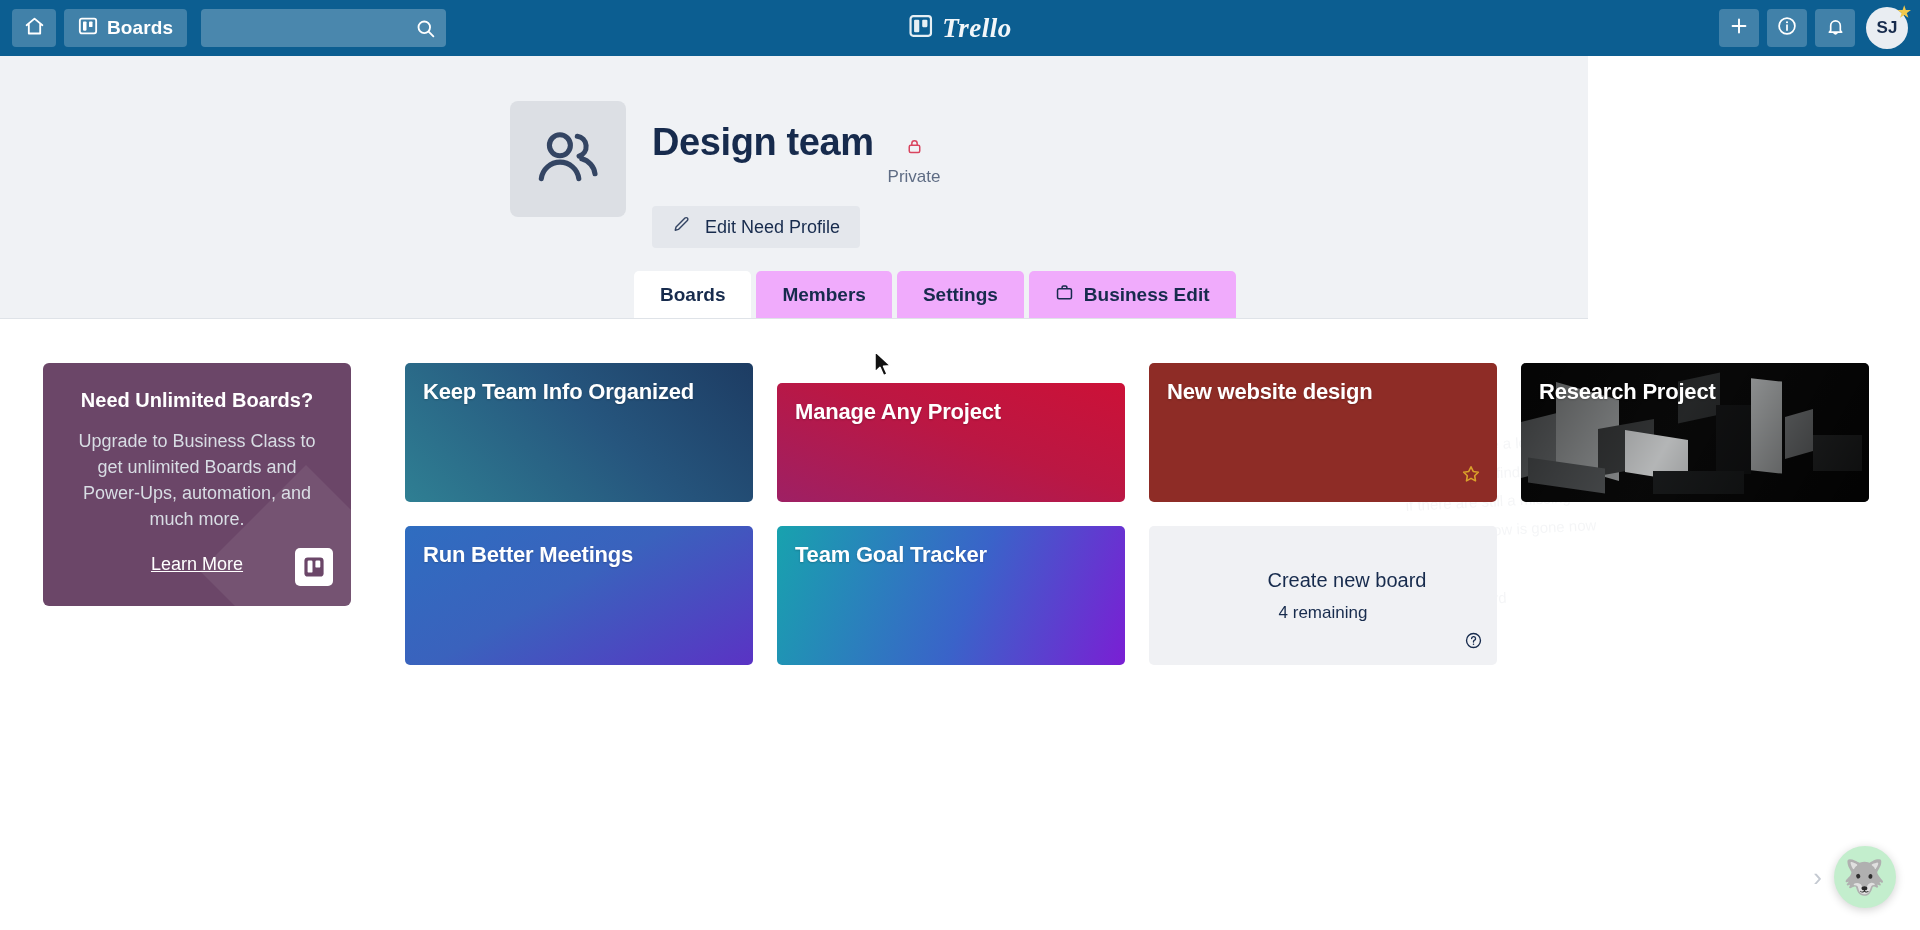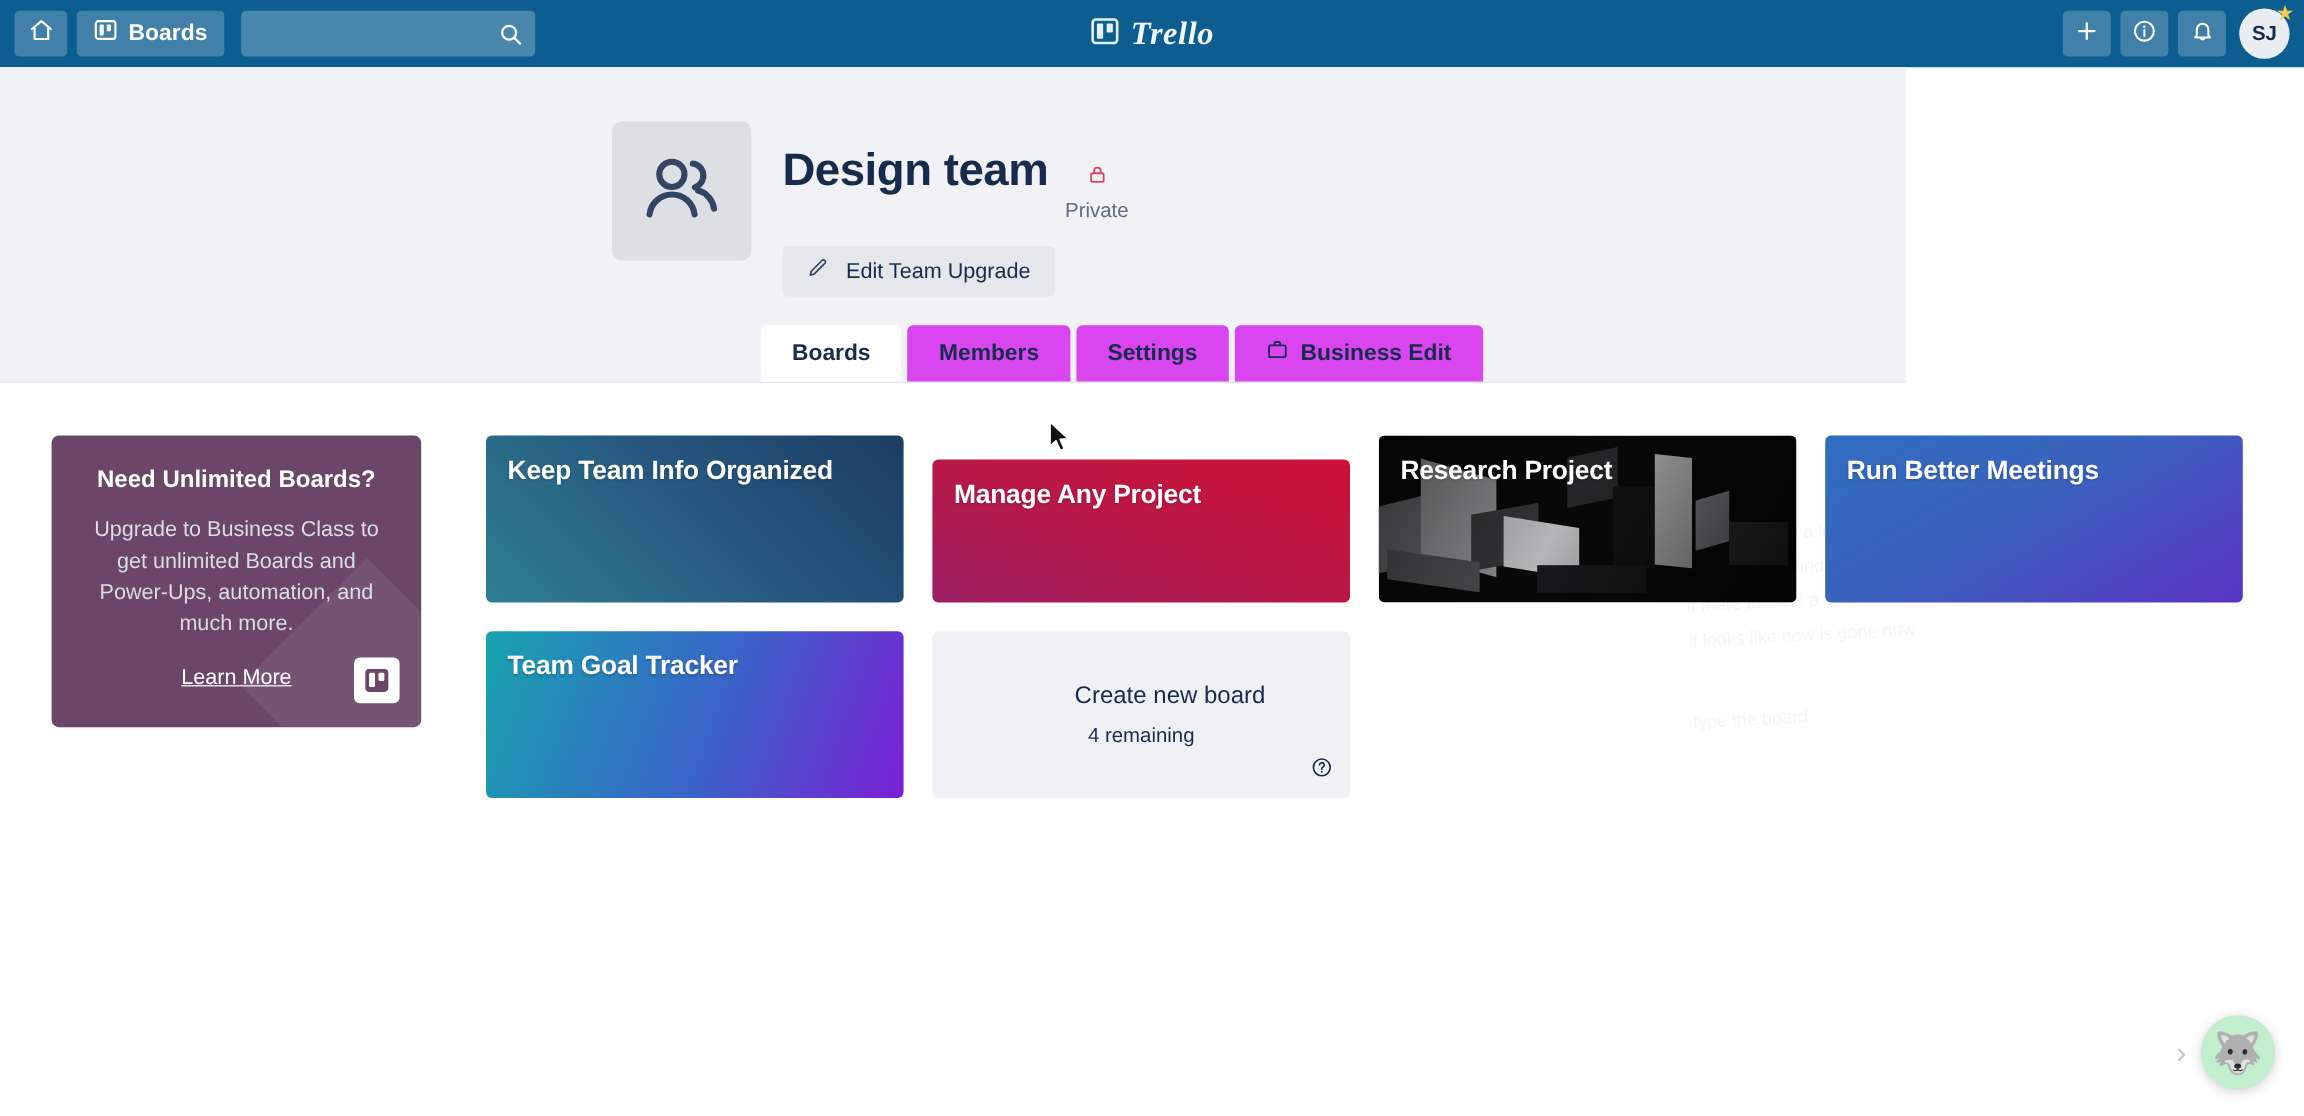--- a/index.html
+++ b/index.html
@@ -195,21 +195,21 @@
     position: absolute;
     left: 634px; bottom: 0;
     display: flex;
     align-items: flex-end;
     gap: 5px;
   }
   .tab {
     height: 47px;
     padding: 0 26px;
     border-radius: 5px 5px 0 0;
-    background: #d946ef;
+    background: #f0abfc;
     color: #172b4d;
     font-size: 19px;
     font-weight: bold;
     display: flex;
     align-items: center;
     gap: 10px;
     cursor: pointer;
   }
   .tab.active { background: #ffffff; }
 
@@ -480,21 +480,21 @@
           <span>Private</span>
         </span>
       </div>
 
       <button id="edit-profile-btn">
         <span>
           <svg width="19" height="19" viewBox="0 0 24 24" fill="none" stroke="#344563" stroke-width="1.8" stroke-linecap="round" stroke-linejoin="round">
             <path d="M16.4 3.9a2.1 2.1 0 0 1 3 3L8.1 18.2l-4 1 1-4z"></path>
           </svg>
         </span>
-        <span>Edit Team Upgrade</span>
+        <span>Edit Need Profile</span>
       </button>
     </div>
   </div>
 
   <div id="tabs">
     <div class="tab active">
       <span>Boards</span>
     </div>
     <div class="tab">
       <span>Members</span>
@@ -541,20 +541,28 @@
   <div id="board-grid">
 
     <div class="board-tile" style="background: linear-gradient(225deg, rgb(29, 60, 99) 0%, rgb(38, 86, 126) 45%, rgb(47, 127, 147) 100%);">
       <div class="board-title">Keep Team Info Organized</div>
     </div>
 
     <div class="board-tile" style="background: linear-gradient(200deg, rgb(204, 17, 55) 0%, rgb(187, 23, 67) 45%, rgb(158, 32, 100) 100%); margin-top: 20px;">
       <div class="board-title">Manage Any Project</div>
     </div>
 
+    <div class="board-tile" style="background: rgb(142, 44, 38);">
+      <div class="board-title">New website design</div>
+      <span class="board-star">
+        <svg width="20" height="20" viewBox="0 0 24 24" fill="none" stroke="#d9a02b" stroke-width="1.9" stroke-linejoin="round">
+          <path d="M12 3.4l2.7 5.5 6.1.9-4.4 4.3 1 6.1-5.4-2.9-5.4 2.9 1-6.1L3.2 9.8l6.1-.9z"></path>
+        </svg>
+      </span>
+    </div>
 
     <div class="board-tile">
       <div id="tile-photo-bg">
         <i style="left:-6%;top:38%;width:26%;height:40%;background:#6d7072;transform:skewY(-14deg)"></i>
         <i style="left:10%;top:20%;width:18%;height:58%;background:#9ea1a2;transform:skewY(16deg)"></i>
         <i style="left:22%;top:44%;width:16%;height:34%;background:#3a3c3d;transform:skewY(-10deg)"></i>
         <i style="left:30%;top:52%;width:18%;height:30%;background:#d3d5d6;transform:skewY(9deg)"></i>
         <i style="left:45%;top:10%;width:12%;height:30%;background:#2b2d2e;transform:skewY(-12deg)"></i>
         <i style="left:56%;top:30%;width:10%;height:50%;background:#141516"></i>
         <i style="left:66%;top:12%;width:9%;height:66%;background:#bfc2c3;transform:skewY(6deg)"></i>

